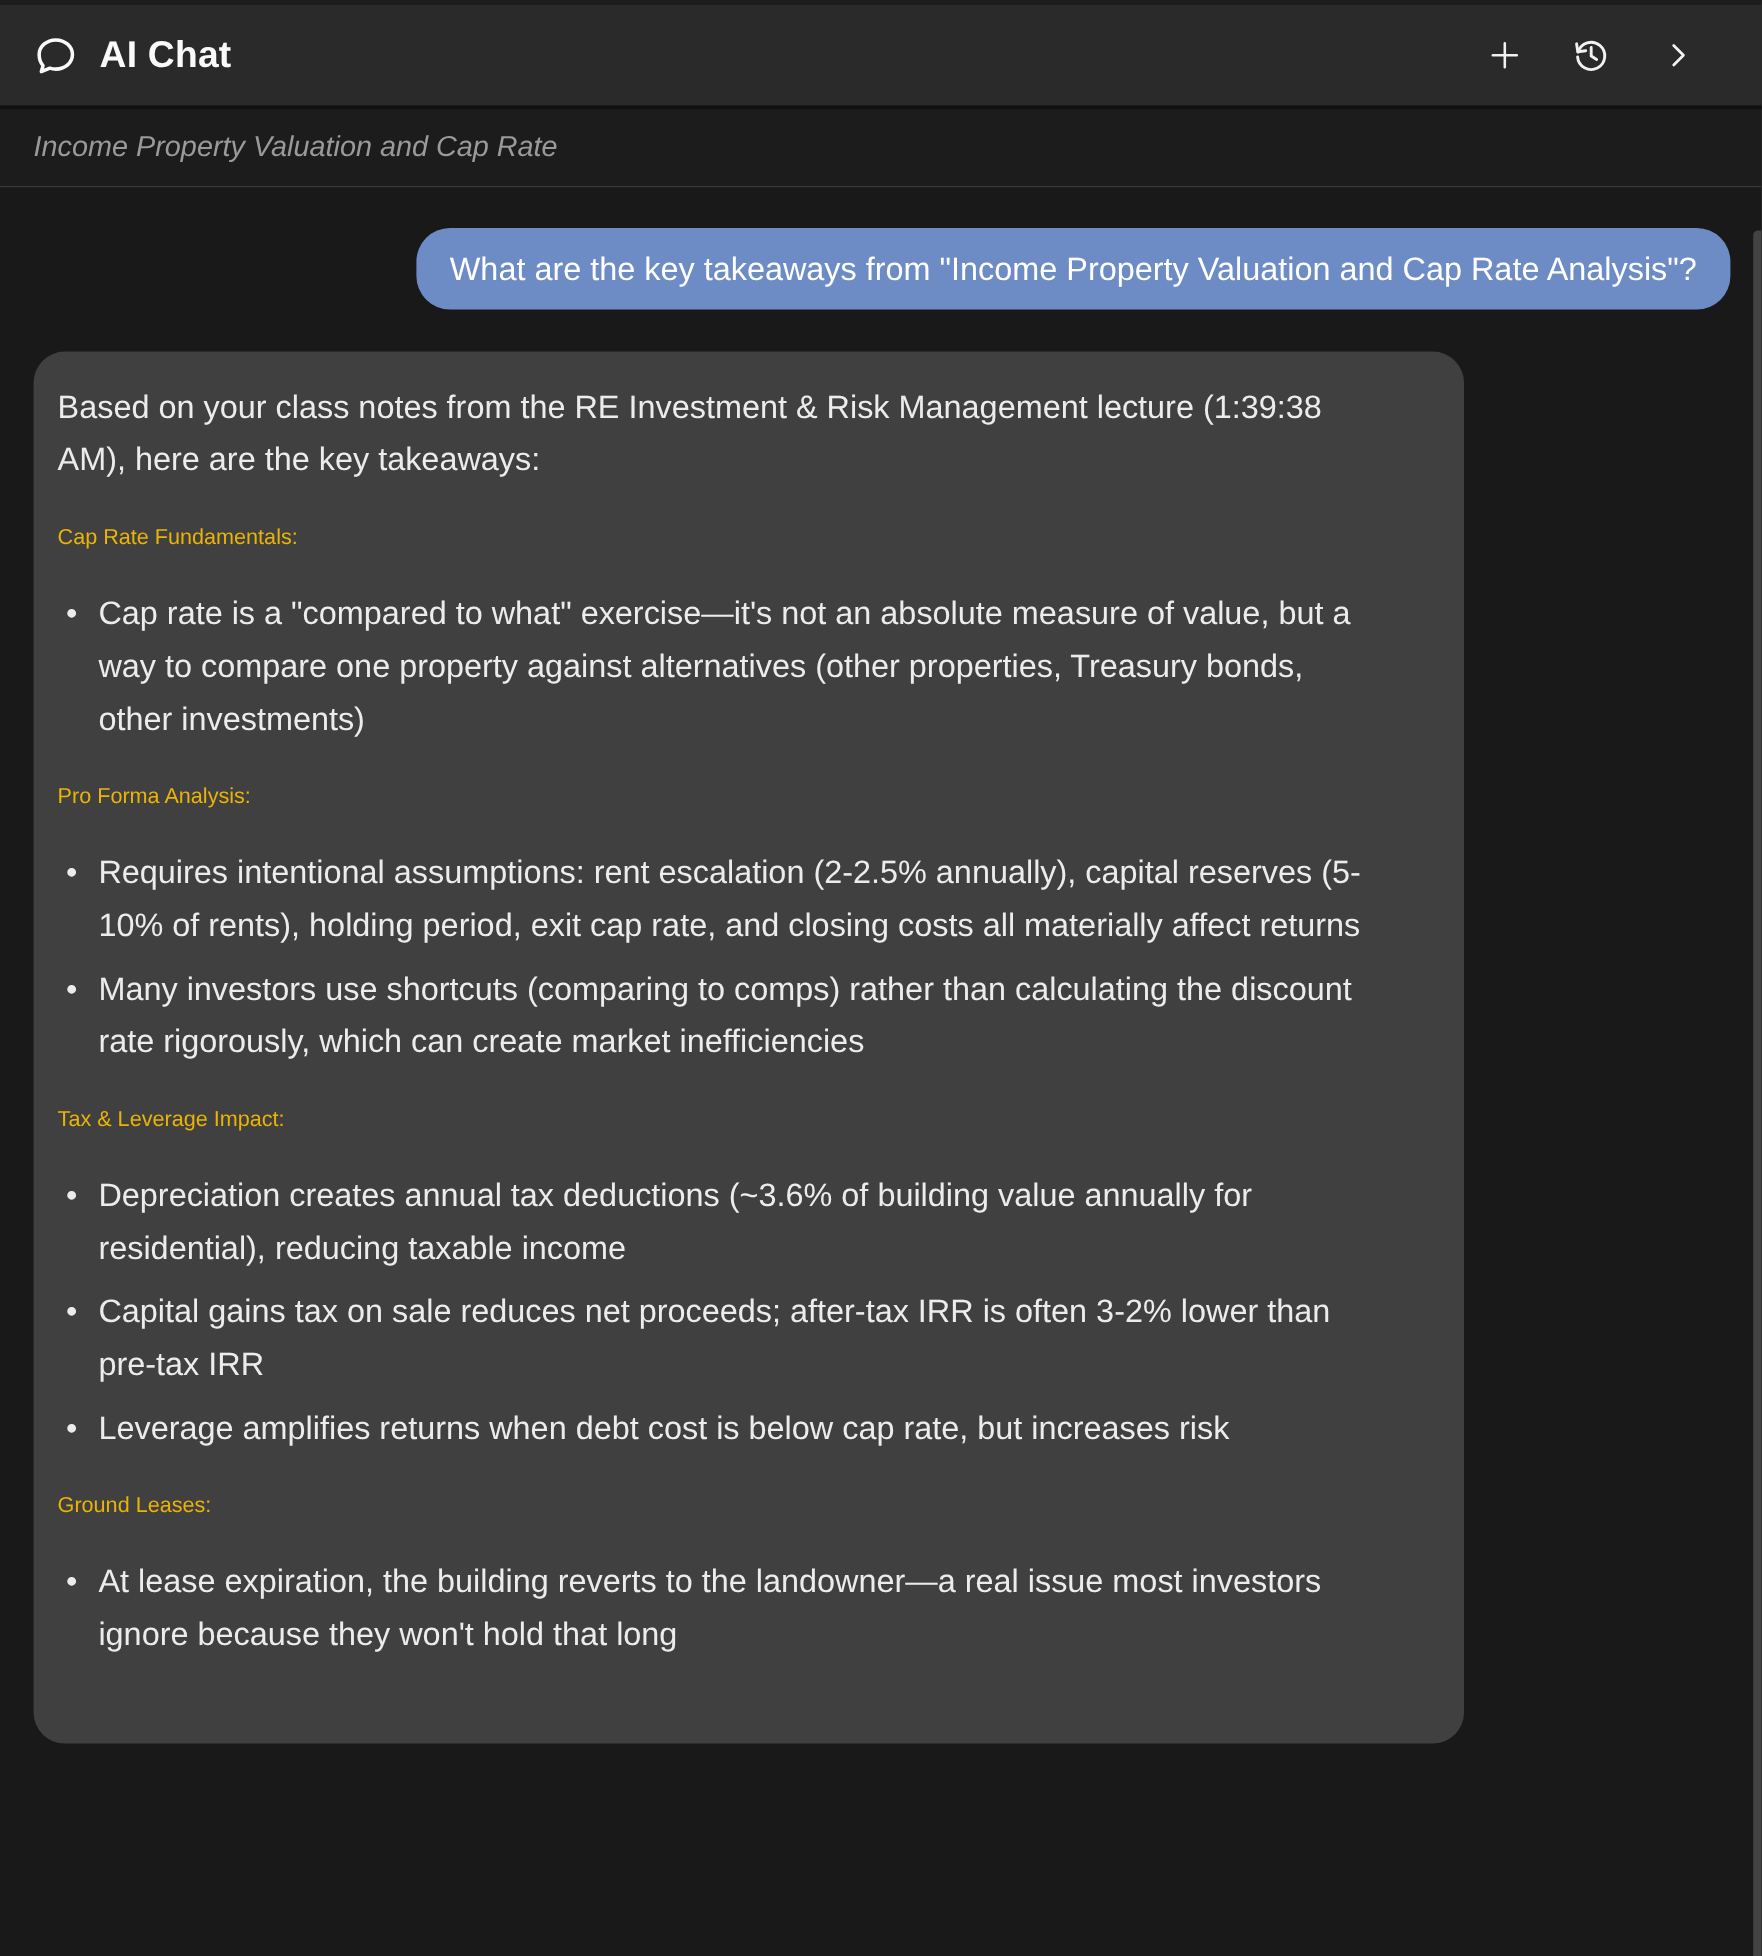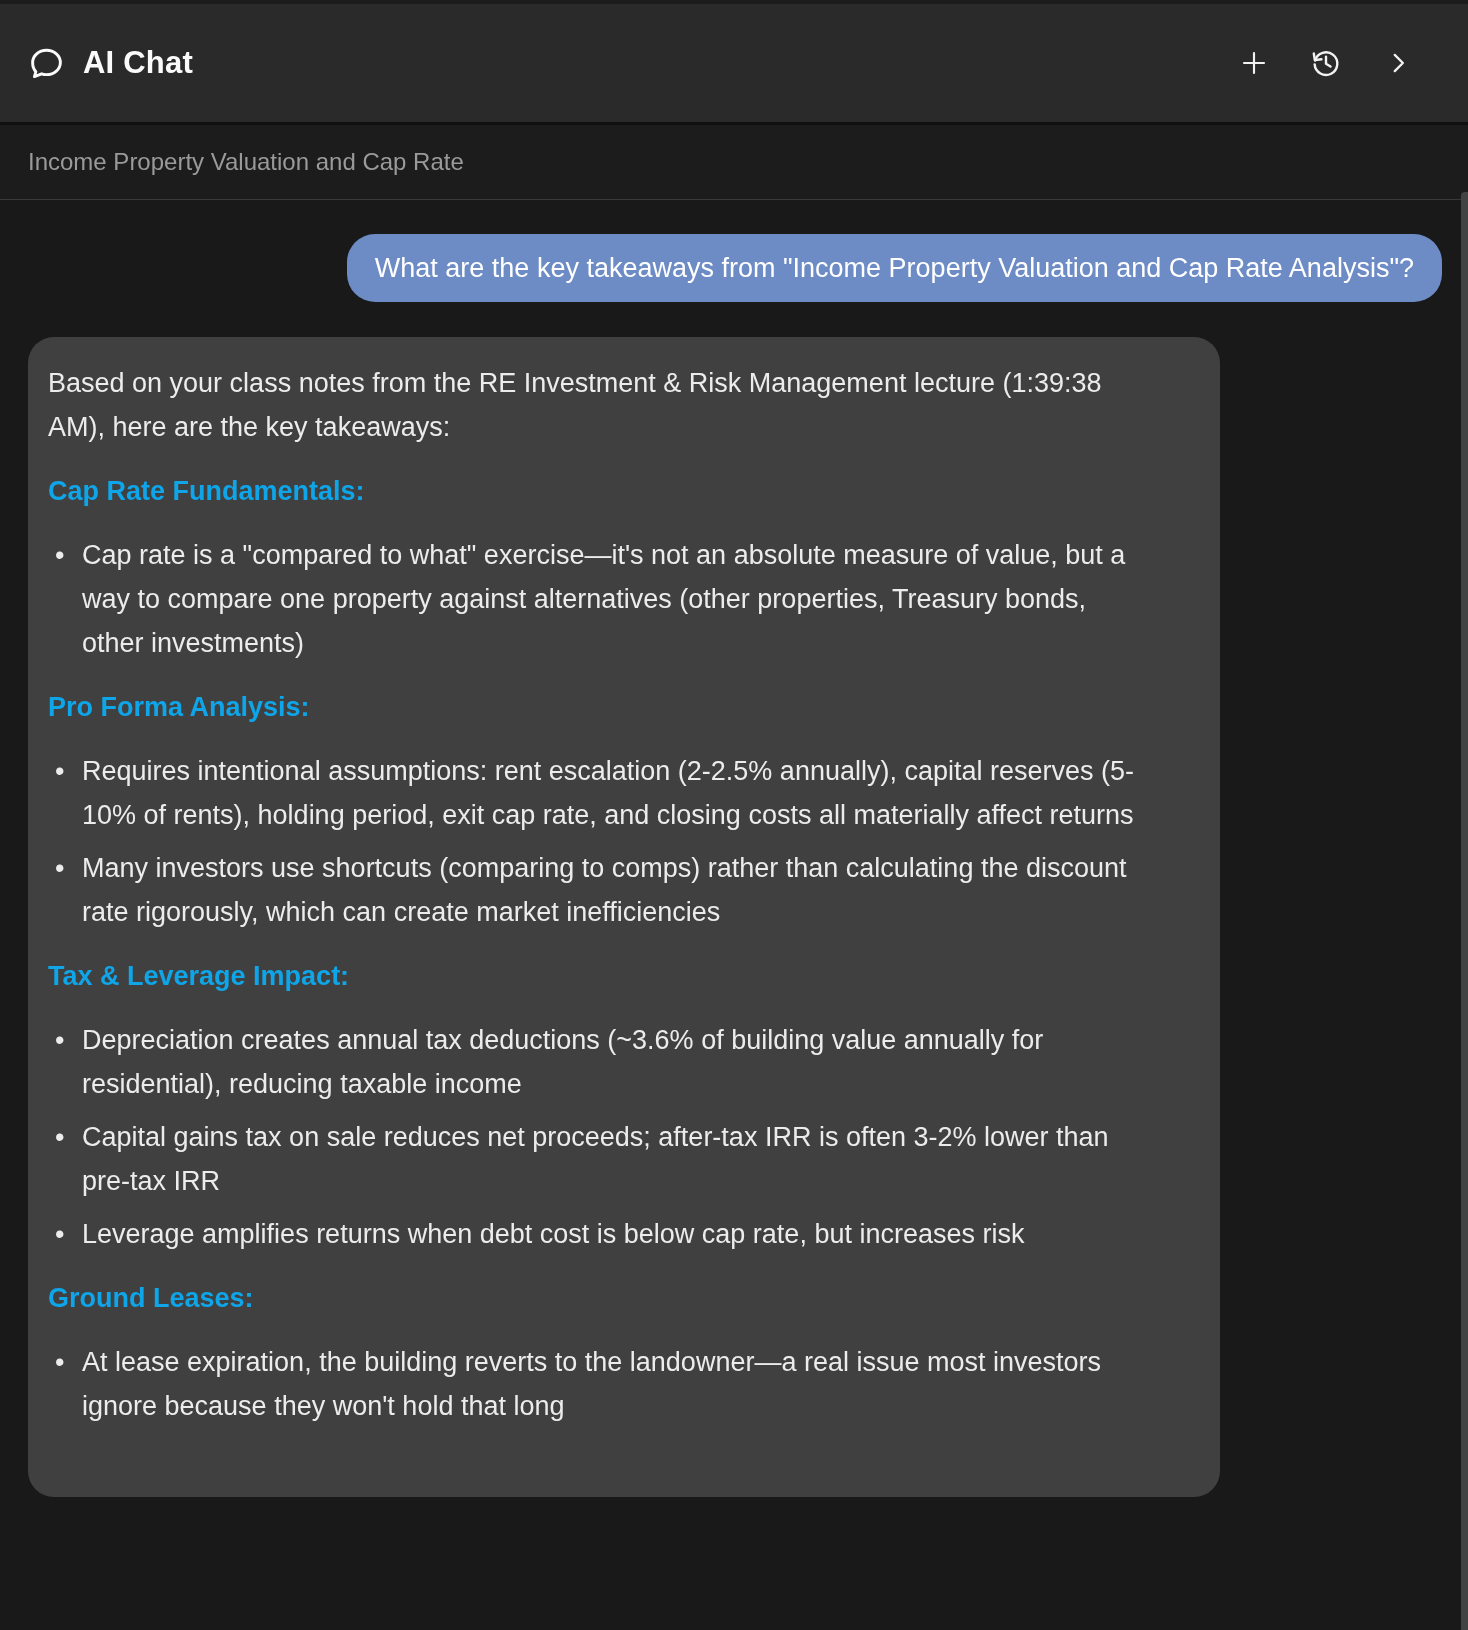--- a/index.html
+++ b/index.html
@@ -5,21 +5,21 @@
   * { margin: 0; padding: 0; box-sizing: border-box; }
   html, body { width: 1468px; height: 1630px; overflow: hidden; }
   body {
     font-family: "Liberation Sans", "DejaVu Sans", sans-serif;
     background: var(--page_bg, #191919);
     position: relative;
   }
 
   
   .app-header {
-    height: 122px;
+    height: 88px;
     background: var(--header_bg, #2a2a2a);
     border-top: 4px solid #1c1c1c;
     display: flex;
     align-items: center;
     padding: 0 42px 0 28px;
   }
   .header-left { display: flex; align-items: center; gap: 18px; flex: 1; }
   .chat-logo-icon { width: 37px; height: 37px; display: block; }
   .app-title {
     color: #fafafa;
@@ -30,27 +30,28 @@
   .header-actions { display: flex; align-items: center; gap: 16px; }
   .icon-button {
     width: 56px; height: 56px;
     display: flex; align-items: center; justify-content: center;
     background: transparent; border: none; cursor: pointer;
   }
   .icon-button svg { display: block; }
 
   
   .thread-title-bar {
-    height: 78px;
+    height: 68px;
     background: var(--subtitle_bg, #1c1c1c);
     border-top: 3px solid #101010;
     border-bottom: 1px solid #3a3a3a;
     display: flex;
     align-items: center;
     padding: 16px 28px;
+    font-style: italic;
   }
   .thread-title {
     color: #9a9a9a;
     font-size: 24px;
     font-weight: 400;
   }
 
   
   .conversation {
     padding-top: 34px;
@@ -75,23 +76,23 @@
     width: 1192px;
     background: var(--assistant_bubble, #404040);
     border-radius: 26px;
     padding: 24px 80px 60px 20px;
     color: #ececec;
     font-size: 27px;
     line-height: 44px;
   }
   .assistant-bubble p.intro { margin: 0 0 20px 0; }
   .section-heading {
-    color: #0ea5e9;
-    font-size: 27px;
-    font-weight: 700;
+    color: #eab308;
+    font-size: 18px;
+    font-weight: 400;
     margin: 20px 0 20px 0;
   }
   .bullet-list { list-style: none; margin: 0; padding: 0; }
   .bullet-list li {
     position: relative;
     padding-left: 34px;
     margin-bottom: 9px;
   }
   .bullet-list li::before {
     content: "\2022";

